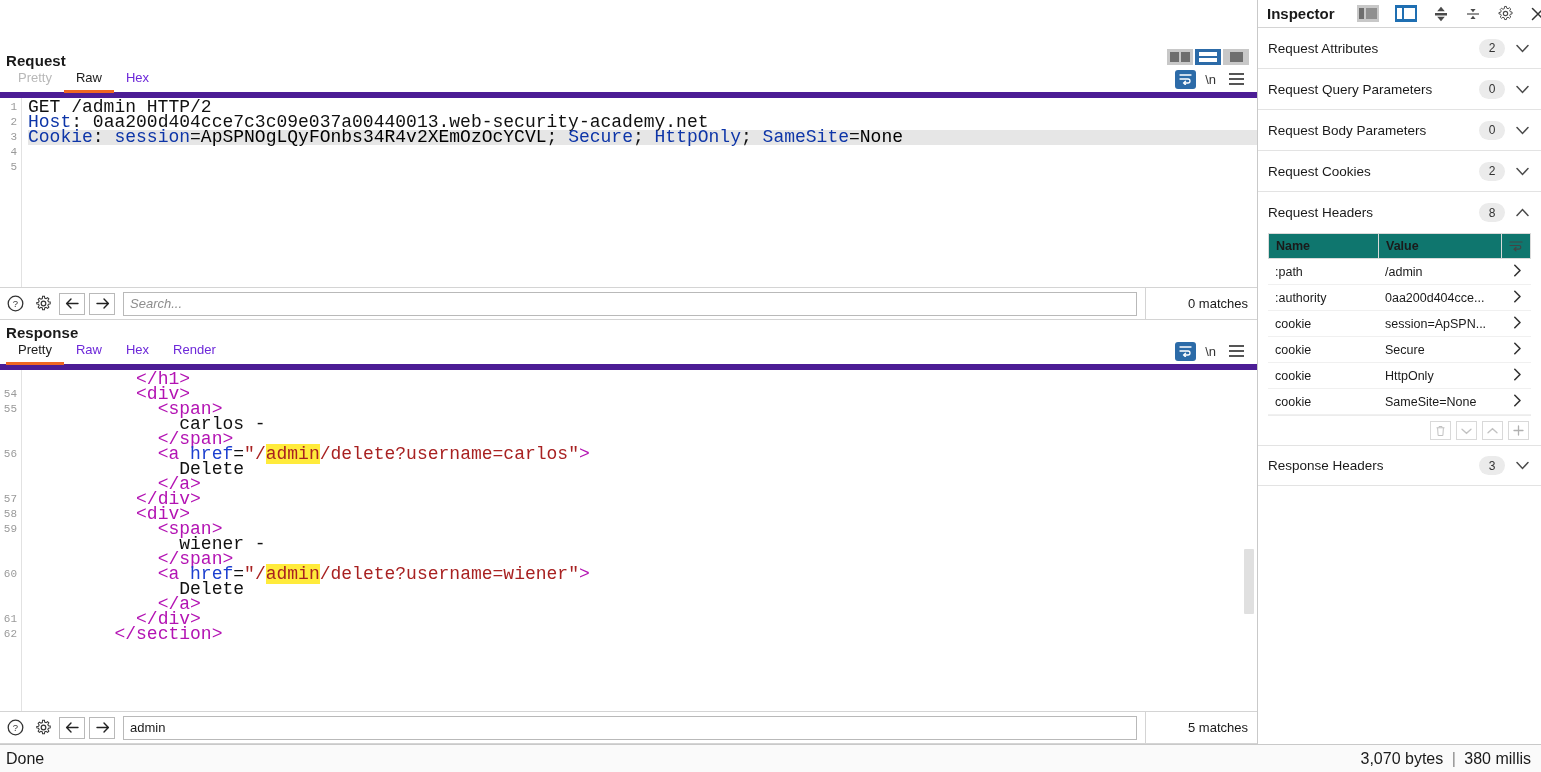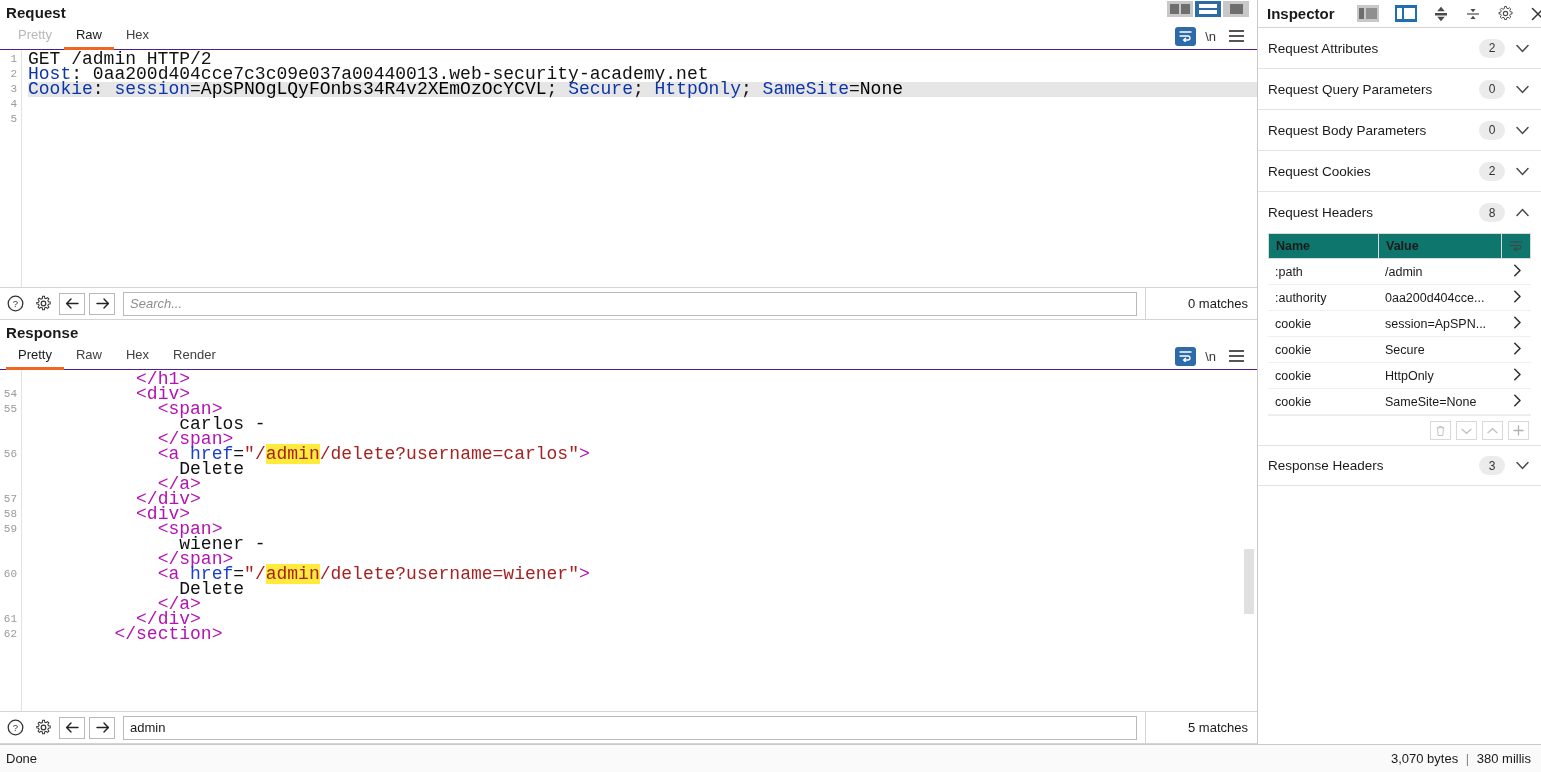--- a/index.html
+++ b/index.html
@@ -19,24 +19,24 @@
   .left-col { width: 1257px; display: flex; flex-direction: column; min-width: 0; background:#fff; }
 
   
   .panel { display: flex; flex-direction: column; min-height: 0; }
   .panel-title {
     font-size: 15px; font-weight: bold; color: #1a1a1a;
     padding: 4px 0 3px 6px; letter-spacing: .1px;
   }
   .tabbar {
     display: flex; align-items: flex-end; position: relative;
-    border-bottom: 1px solid #4c1d95; height: 26px; padding-left: 6px;
+    border-bottom: 6px solid #4c1d95; height: 26px; padding-left: 6px;
   }
   .tab {
-    padding: 2px 12px 5px 12px; font-size: 13px; color: #404040;
+    padding: 2px 12px 5px 12px; font-size: 13px; color: #6d28d9;
     cursor: default; border-bottom: 3px solid transparent; margin-bottom: -1px;
   }
   .tab.inactive-dim { color: #b8b8b8; }
   .tab.active { color: #1a1a1a; border-bottom: 3px solid #ef6721; }
   .tabbar-right { margin-left: auto; display: flex; align-items: center; gap: 9px; padding: 0 10px 3px 0; }
 
   .icon-btn {
     display: inline-flex; align-items: center; justify-content: center;
     width: 22px; height: 20px; cursor: default;
   }
@@ -163,36 +163,36 @@
   .act-btn {
     width: 21px; height: 19px; border: 1px solid #d9d9d9; background: #fff;
     display: flex; align-items: center; justify-content: center; color: #c2c2c2; font-size: 12px;
   }
   .insp-rest { flex: 1 1 auto; }
 
   
   .statusbar {
     height: 28px; flex: none; display: flex; align-items: center;
     border-top: 1px solid #c9c9c9; background: #fafafa; padding: 0 10px 0 6px;
-    font-size: 13px; color: #1a1a1a;
+    font-size: 16px; color: #1a1a1a;
   }
   .statusbar .right { margin-left: auto; }
   .sep-v { color: #8a8a8a; margin: 0 4px; }
   .gear-sv, .help-sv { display: block; }
 </style>
 </head>
 <body>
 
 <div class="app">
   <div class="body-row">
 
     <div class="left-col">
 
       <div class="panel" style="height:320px;">
-        <div style="position:relative;">
+        <div style="position:relative;margin-top:48px;">
           <div class="panel-title">Request</div>
           <div class="layout-grp">
             <div class="lay-btn">
               <span class="lay-ico">
                   <span></span>
                   <span></span>
                 </span>
             </div>
             <div class="lay-btn sel">
               <span class="lay-ico-rows">

